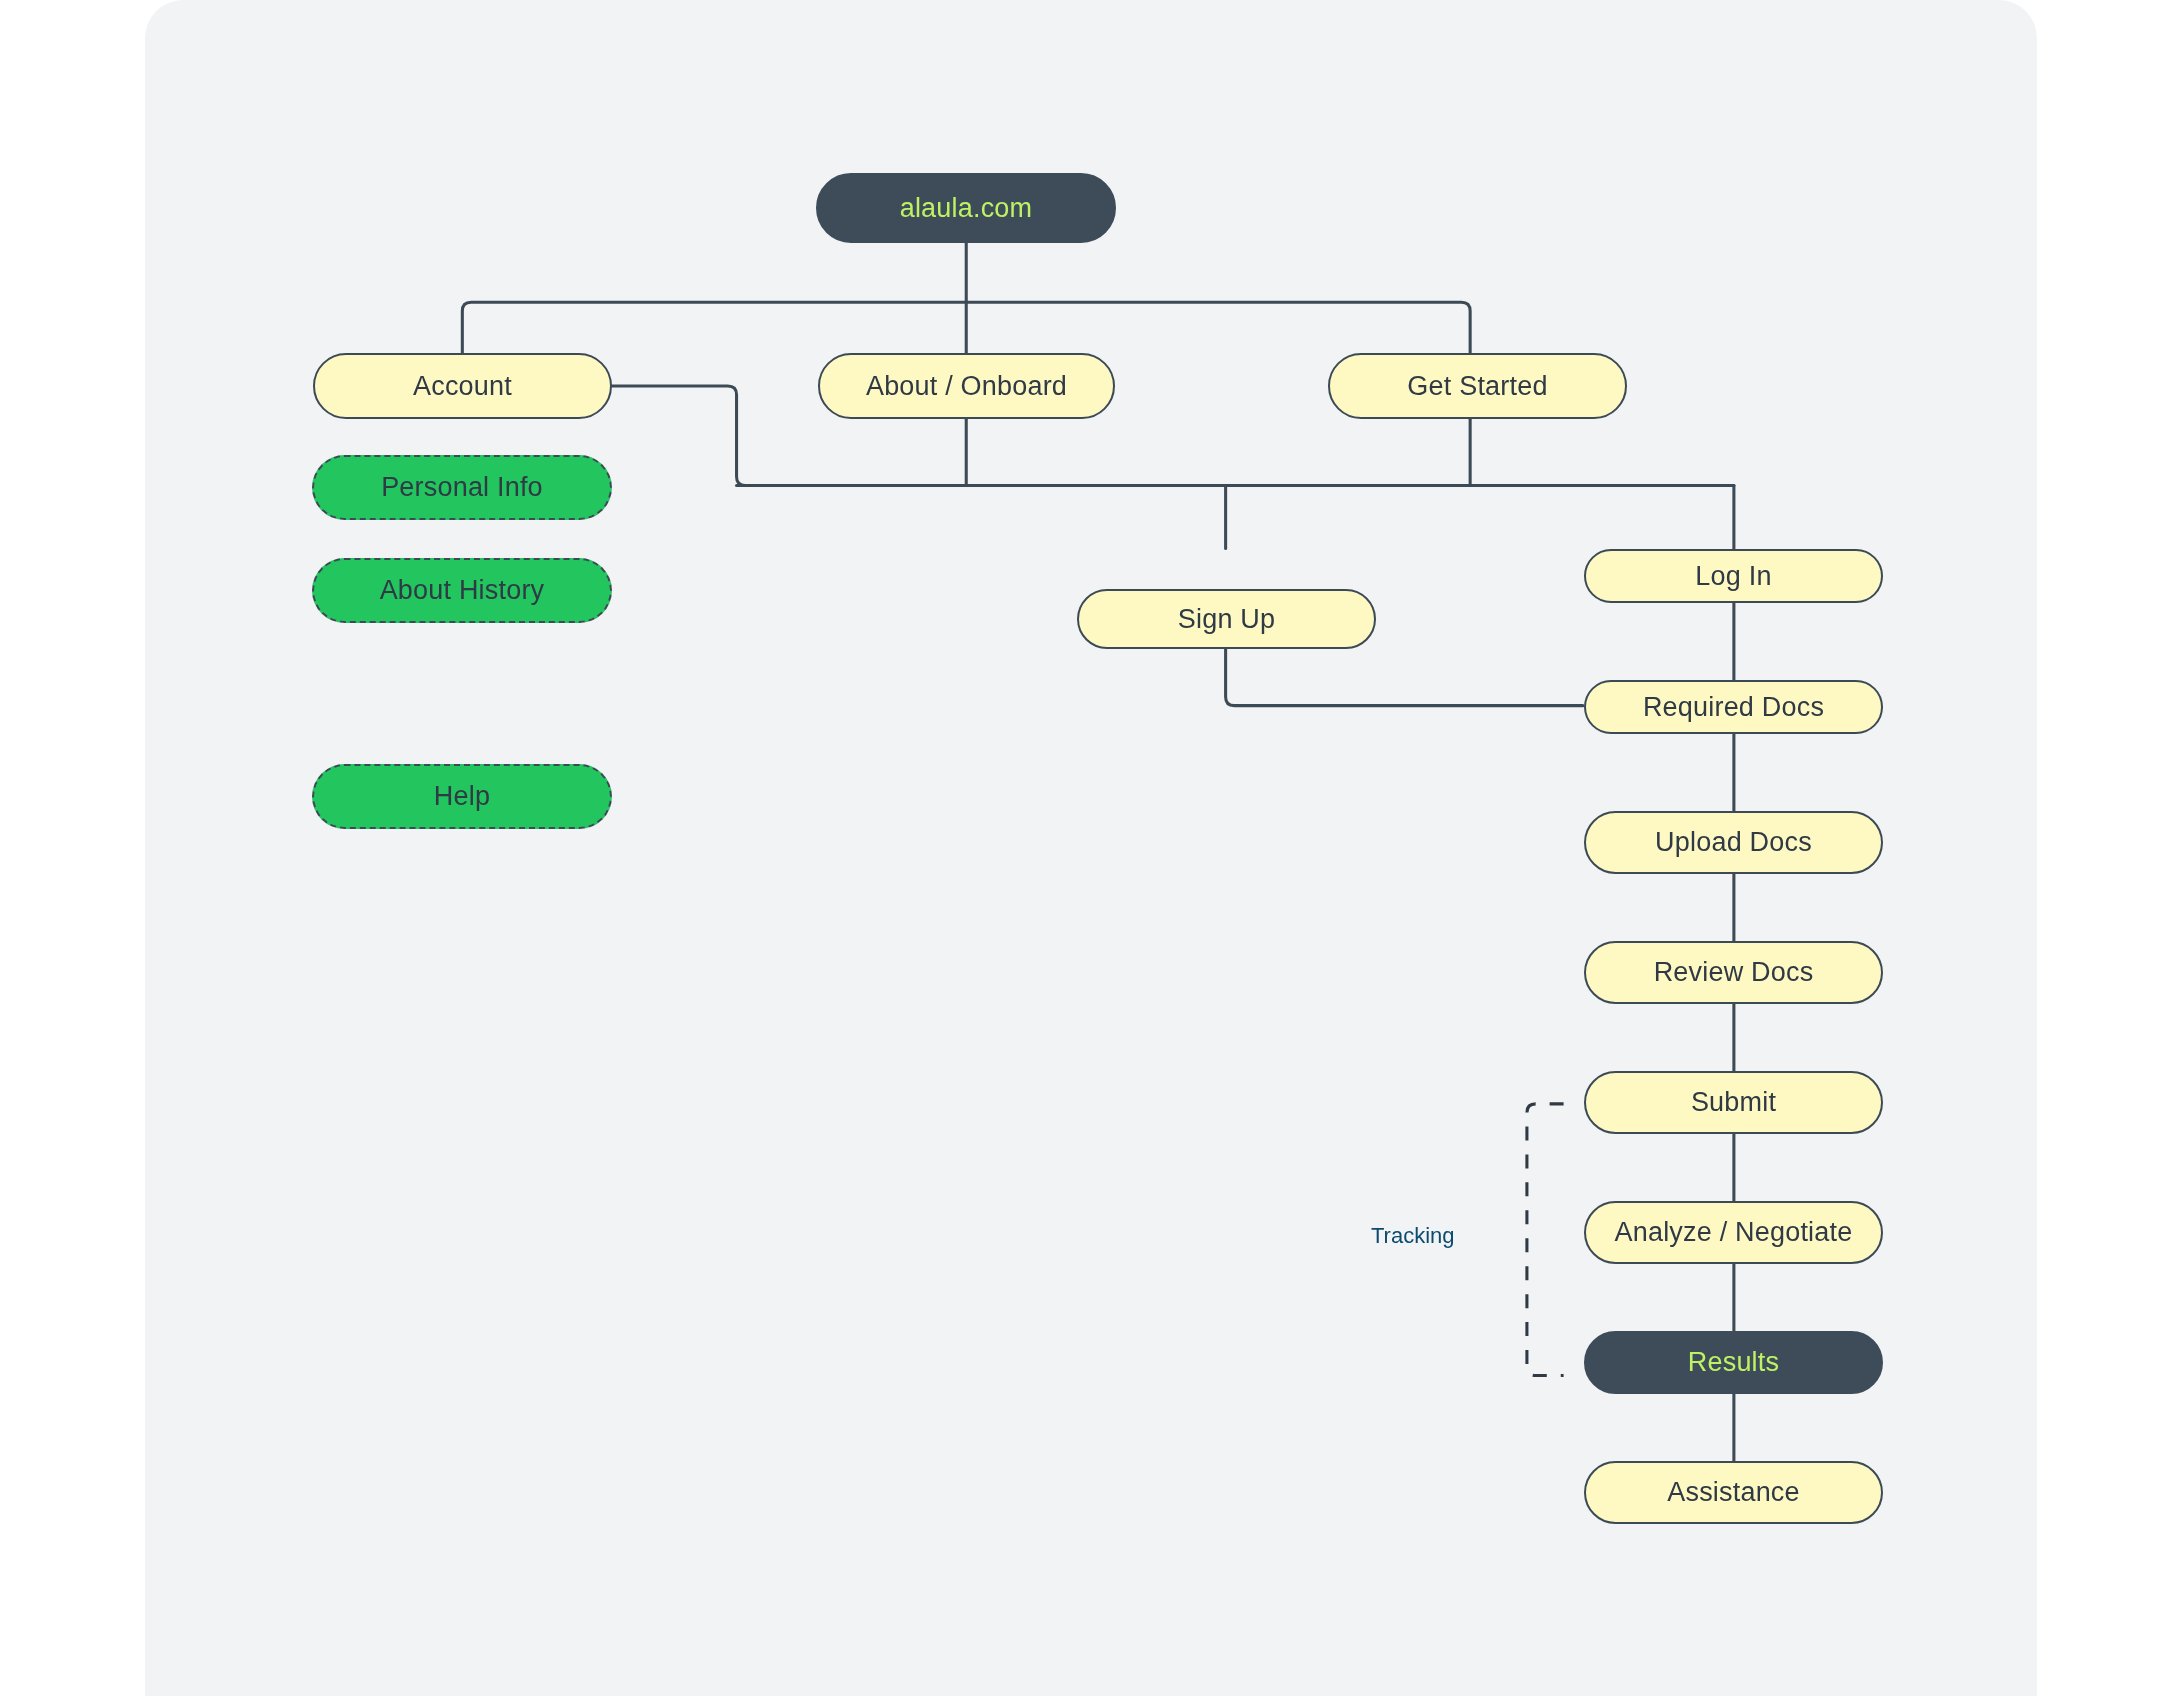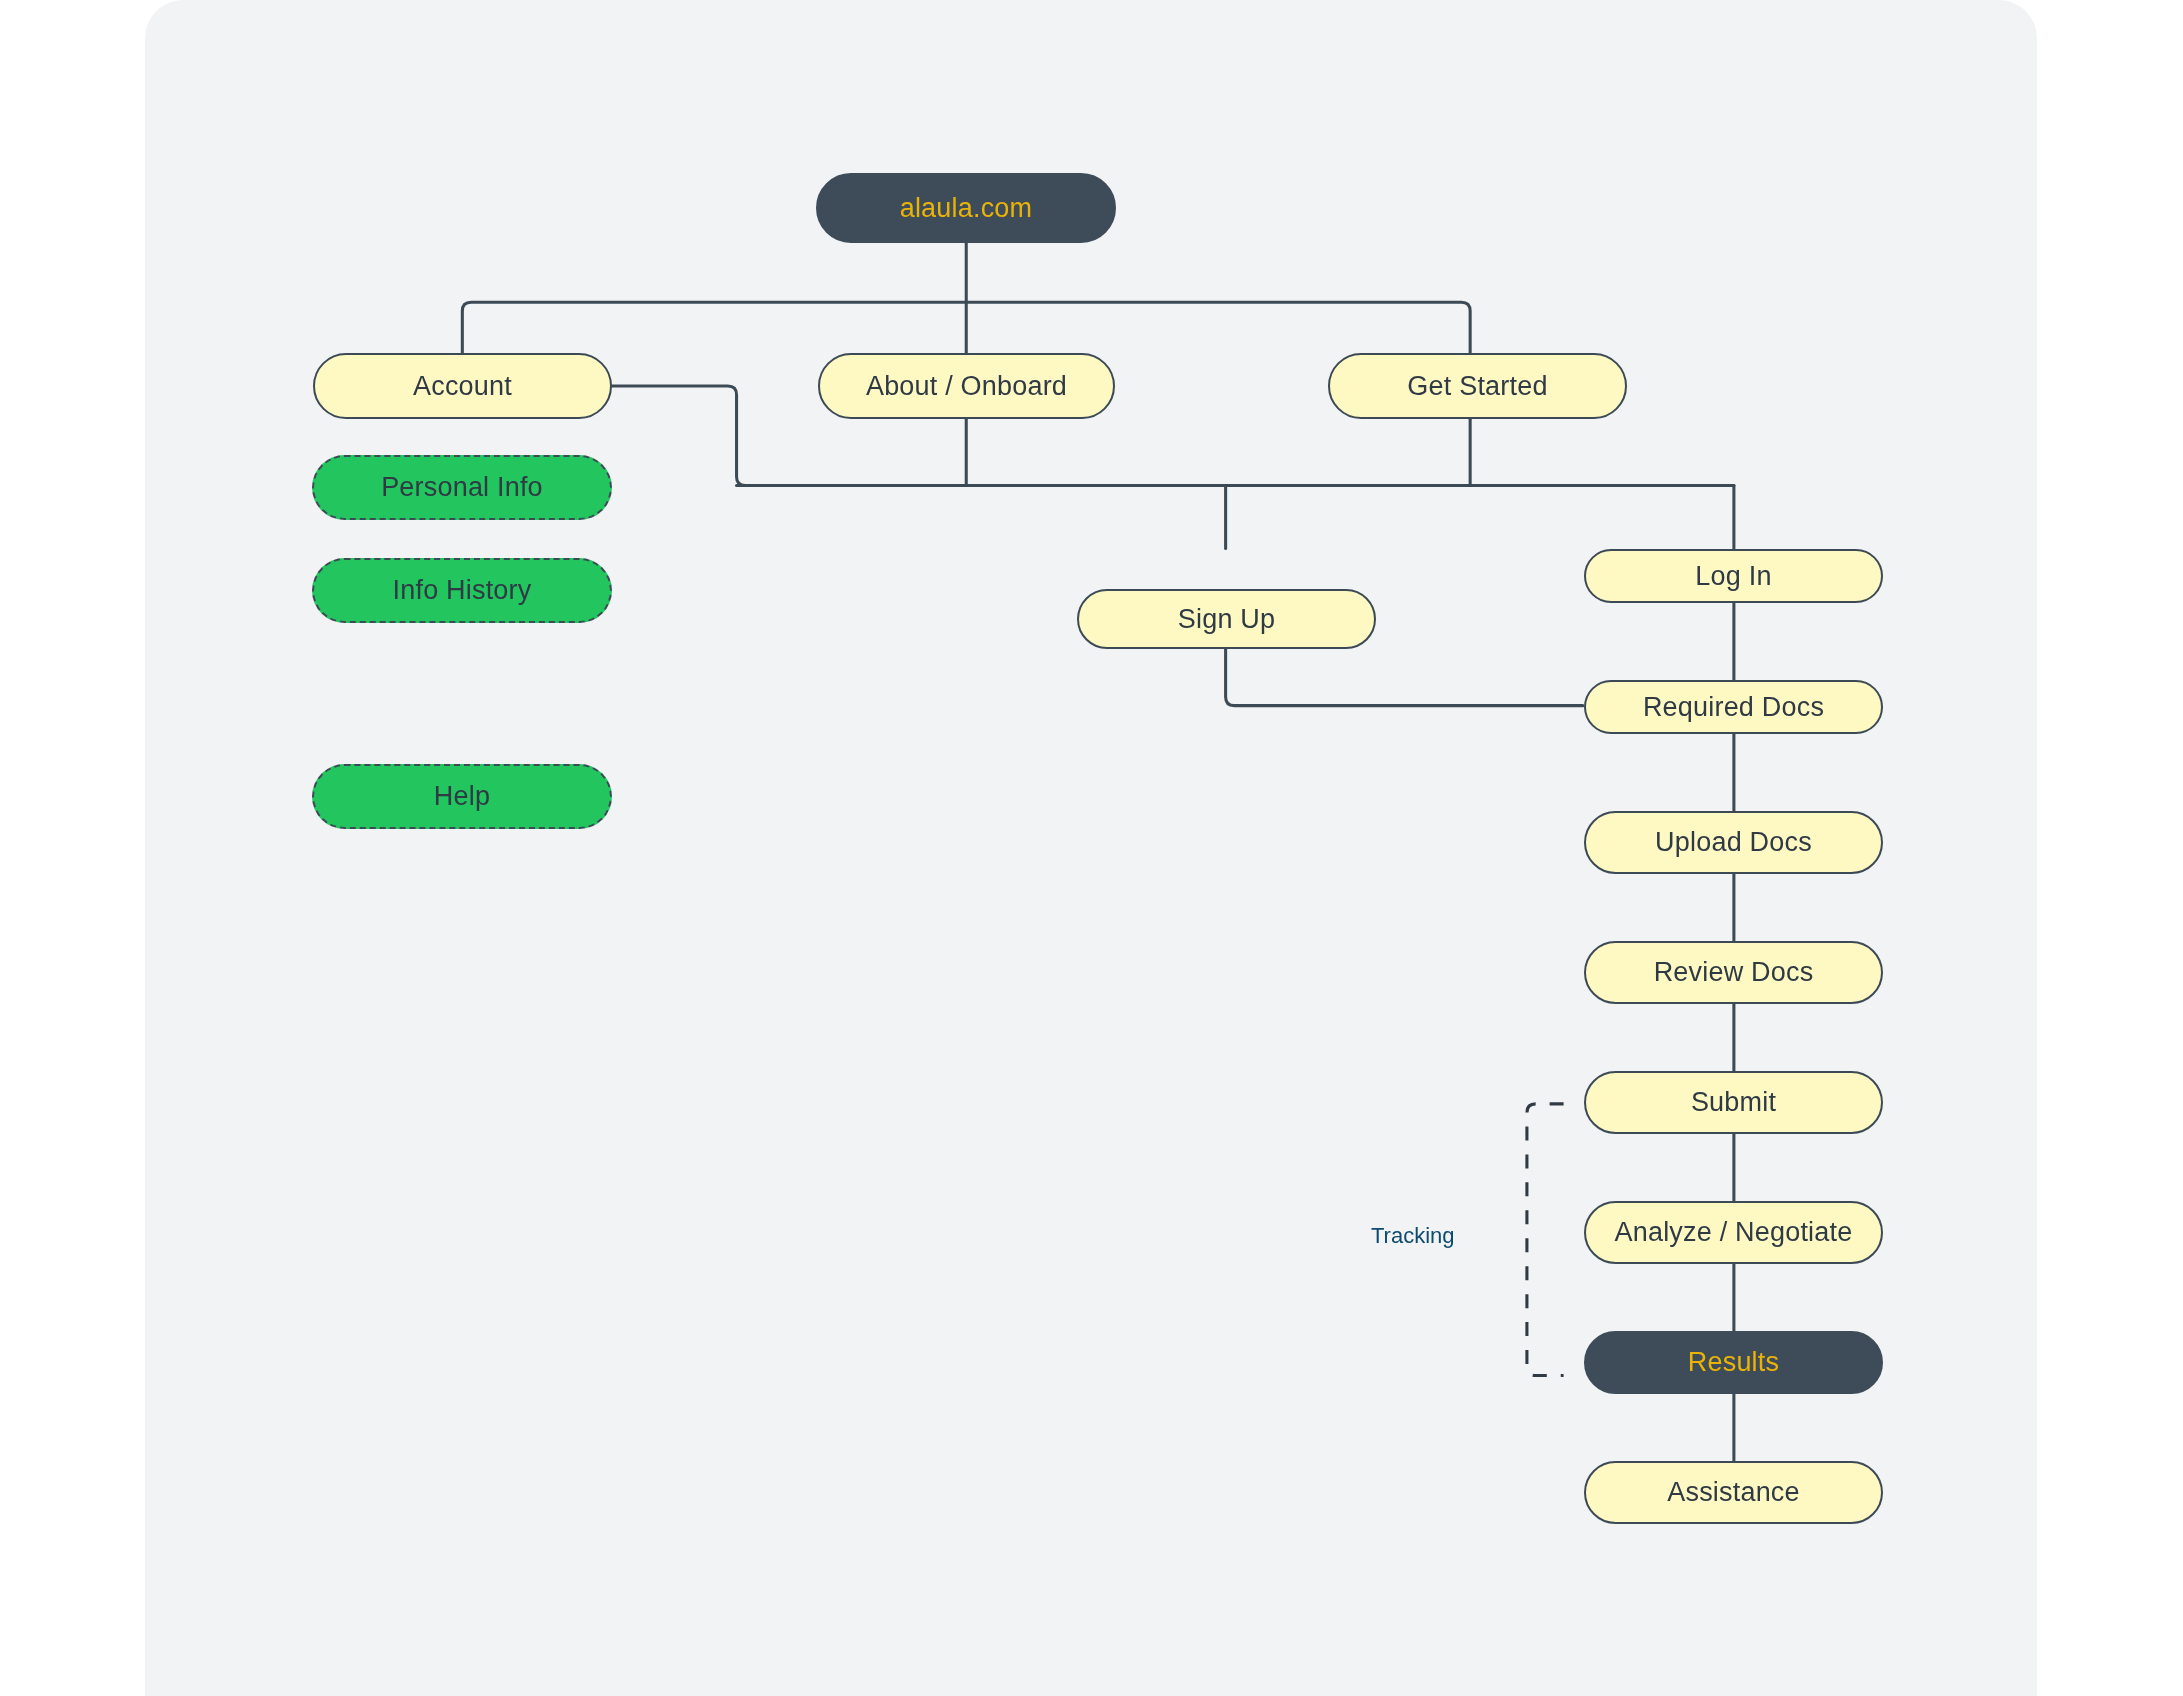--- a/index.html
+++ b/index.html
@@ -45,21 +45,21 @@
     border: 2.6px solid #3c4a56;
     color: #2f3a45;
     font-size: 27px;
     letter-spacing: 0.2px;
     white-space: nowrap;
     z-index: 5;
   }
   .node.dark {
     background: #3e4c59;
     border-color: #3e4c59;
-    color: #eab308;
+    color: #bef264;
   }
   .node.dashed {
     border-style: dashed;
     border-width: 2.6px;
     background: #22c55e;
   }
   .bracket-label {
     position: absolute;
     color: #0c4a6e;
     font-size: 22px;
@@ -126,21 +126,21 @@
 
   <div class="node" style="left:1328px; top:353px; width:299px; height:66px;justify-content:center;">
     <span>Get Started</span>
   </div>
 
   <div class="node dashed" style="left:312px; top:455px; width:300px; height:65px;">
     <span>Personal Info</span>
   </div>
 
   <div class="node dashed" style="left:312px; top:558px; width:300px; height:65px;">
-    <span>Info History</span>
+    <span>About History</span>
   </div>
 
 
   <div class="node dashed" style="left:312px; top:764px; width:300px; height:65px;">
     <span>Help</span>
   </div>
 
   <div class="node" style="left:1077px; top:575px; width:299px; height:60px;margin-top:14px;">
     <span>Sign Up</span>
   </div>

